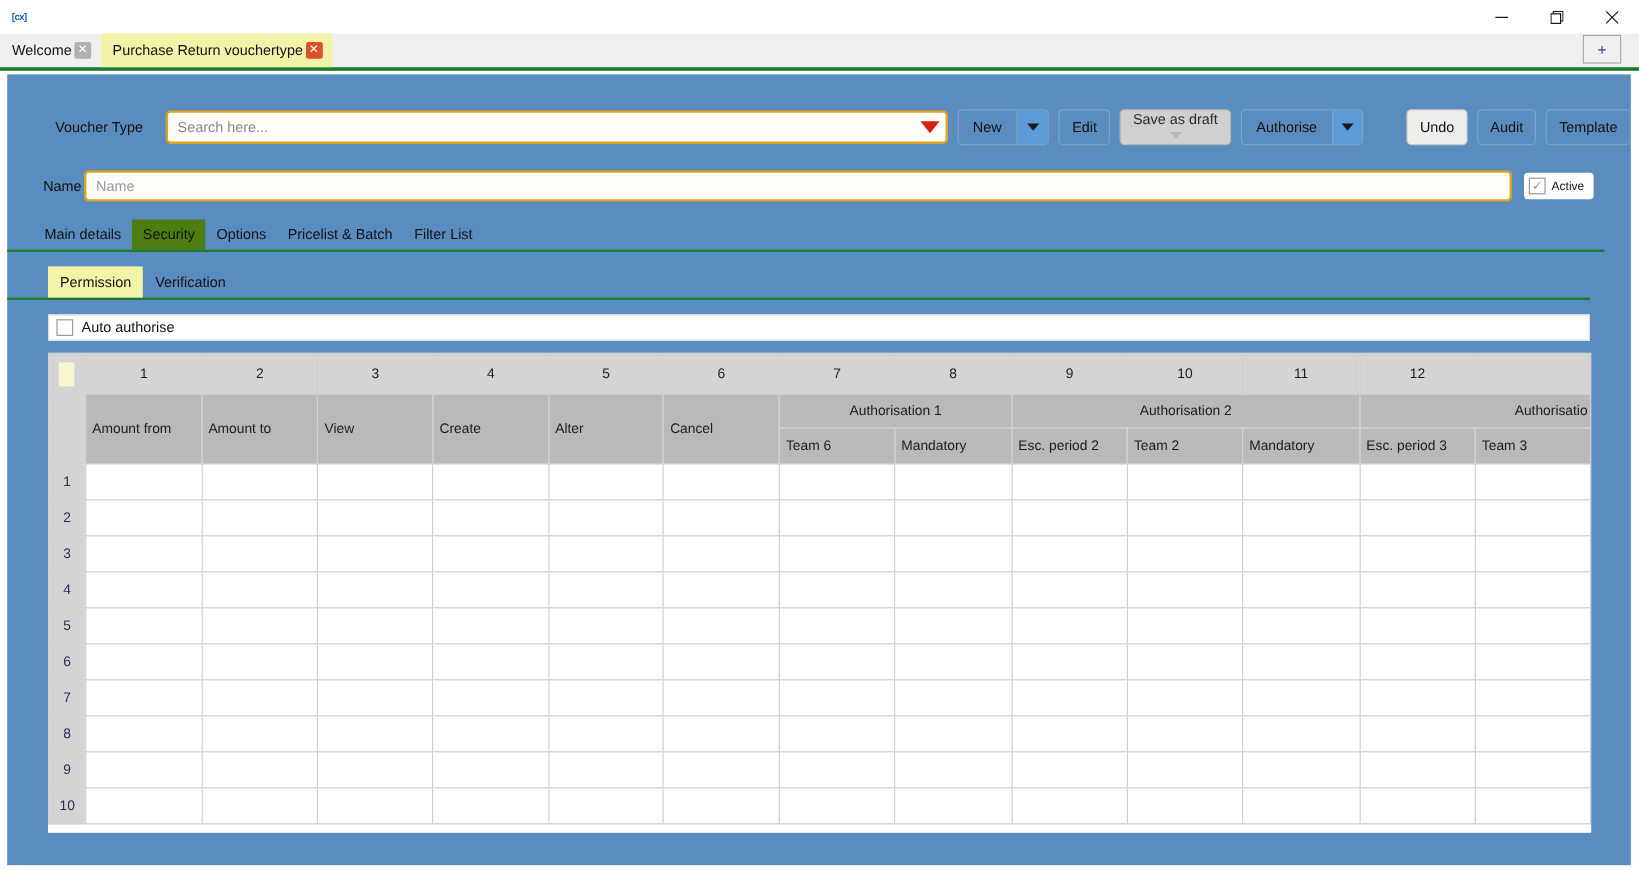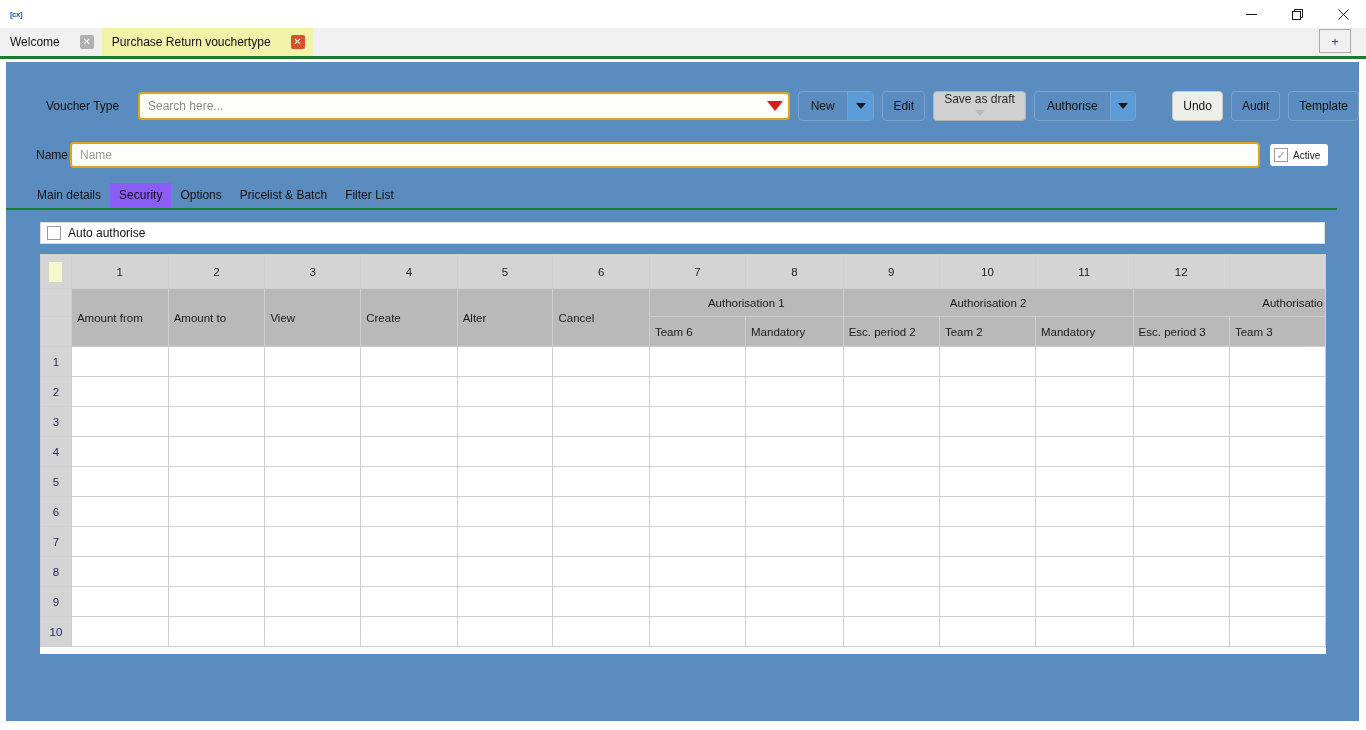--- a/index.html
+++ b/index.html
@@ -51,21 +51,21 @@
     align-items: flex-end;
     position: relative;
     border-bottom: 3px solid #1a7a2e;
   }
   .apptab {
     height: 28px;
     display: flex; align-items: center;
     padding: 0 8px 0 10px;
     font-size: 12px;
     color: #111;
-    gap: 20px;
+    gap: 2px;
     cursor: default;
     white-space: nowrap;
   }
   .apptab.active { background: #f2f2a8; }
   .tab-close {
     width: 14px; height: 14px;
     display: flex; align-items: center; justify-content: center;
     font-size: 10px; line-height: 1;
     color: #ffffff;
     background: #b0b0b0;
@@ -218,21 +218,21 @@
     display: flex; align-items: flex-end;
     height: 26px;
     border-bottom: 2px solid #1a7a2e;
     margin-right: 22px;
   }
   .ptab {
     font-size: 12px; color: #111;
     padding: 5px 9px 6px 9px;
     white-space: nowrap;
   }
-  .ptab.active { background: #8b5cf6; }
+  .ptab.active { background: #4d7c0f; }
 
   
   .tabs-sub {
     margin-top: 14px;
     padding-left: 34px;
     display: flex; align-items: flex-end;
     height: 26px;
     border-bottom: 2px solid #1a7a2e;
     margin-right: 34px;
   }
@@ -418,20 +418,24 @@
   </div>
 
   <div class="tabs-main">
     <div class="ptab">Main details</div>
     <div class="ptab active">Security</div>
     <div class="ptab">Options</div>
     <div class="ptab">Pricelist &amp; Batch</div>
     <div class="ptab">Filter List</div>
   </div>
 
+  <div class="tabs-sub">
+    <div class="stab active">Permission</div>
+    <div class="stab">Verification</div>
+  </div>
 
   <div class="auto-bar">
     <span class="cb unchecked">✓</span>
     <span class="auto-lbl">Auto authorise</span>
   </div>
 
   <div class="grid-wrap">
     <table class="grid">
       <colgroup>
         <col style="width:32px">

